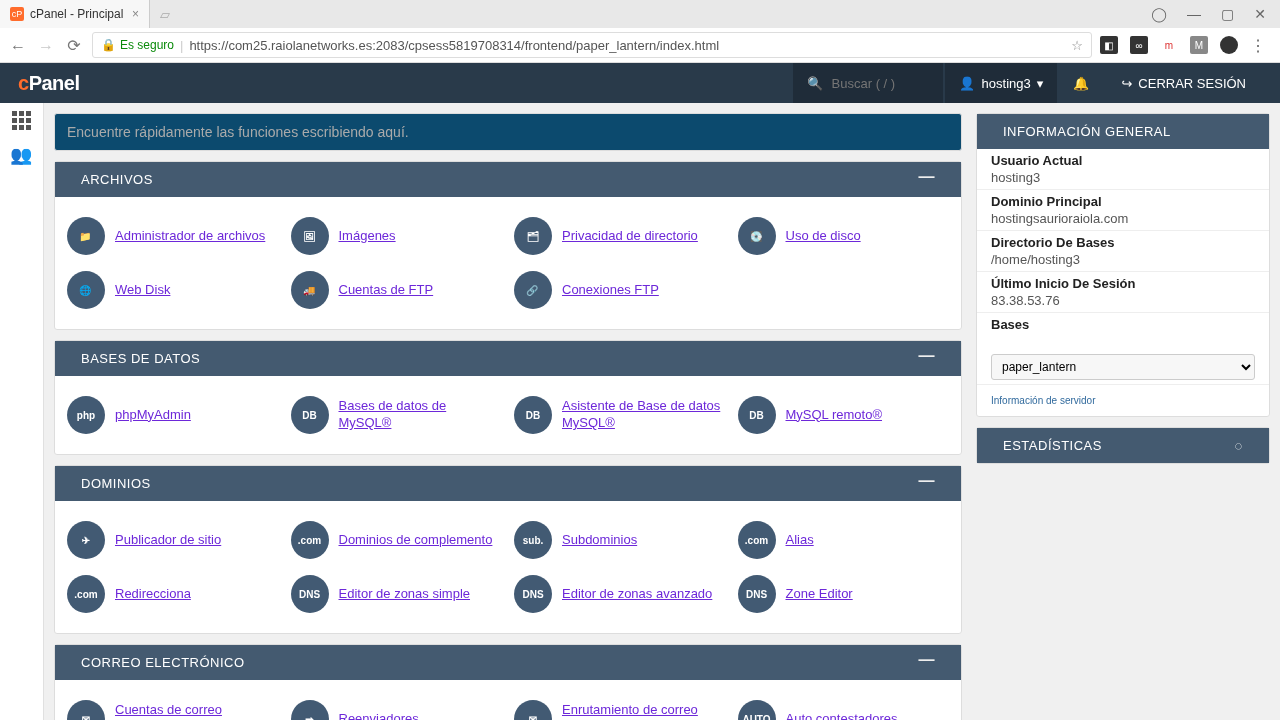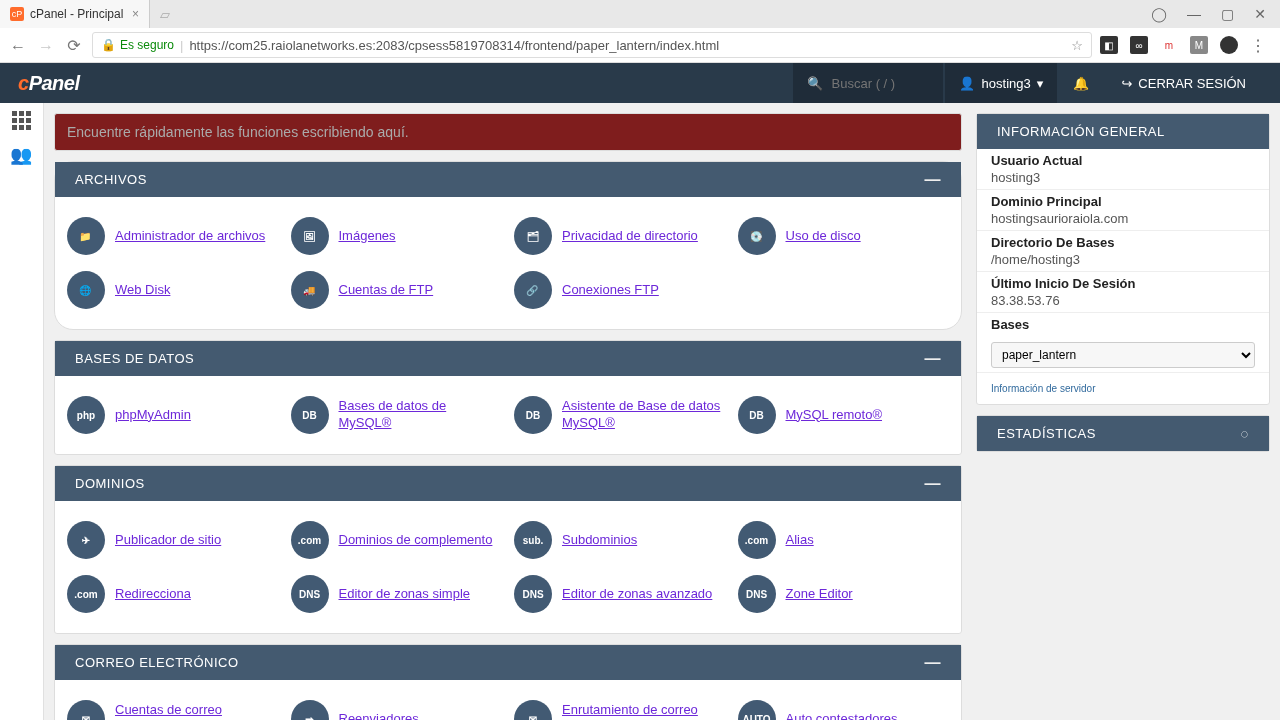--- a/index.html
+++ b/index.html
@@ -16,55 +16,55 @@
 .addr-bar { display: flex; align-items: center; height: 34px; padding: 0 8px; gap: 8px; background: #fff; }
 .nav-btn { color: #777; width: 20px; text-align:center; font-size:16px; }
 .url-box { flex: 1; display: flex; align-items: center; border: 1px solid #ddd; border-radius: 3px; height: 26px; padding: 0 8px; font-size: 13px; color: #555; }
 .url-secure { color: #0a8a0a; font-size: 12px; display:flex; align-items:center; gap:4px;}
 .url-sep { color:#ccc; margin:0 6px;}
 .ext-icons { display:flex; gap:12px; align-items:center; padding-right:6px;}
 .ext { width:18px; height:18px; background:#333; border-radius:2px; display:flex; align-items:center; justify-content:center; color:#fff; font-size:10px;}
 
 
 .cp-header { background: #293a4a; color: #fff; height: 40px; display:flex; align-items:center; padding: 0 18px 0 18px; }
-.cp-logo { font-style: italic; font-weight: bold; font-size: 20px; letter-spacing:-0.5px;}
+.cp-logo { font-weight: bold; font-size: 20px; letter-spacing:-0.5px;}
 .cp-logo span:first-child { color:#ff6c2c;}
 .cp-search { margin-left: auto; background: #1f2c39; height:40px; display:flex; align-items:center; padding:0 14px; width:150px;}
 .cp-search input { background: transparent; border:none; color:#eee; font-size:13px; outline:none; width:100px;}
 .cp-userbox { background:#1f2c39; padding:0 14px; height:40px; display:flex; align-items:center; gap:6px; margin-left:2px;}
 .cp-bell { padding:0 16px; }
 .cp-logout { display:flex; align-items:center; gap:6px; padding:0 16px; font-size:13px;}
 
 
 .app-body { display:flex; height: calc(720px - 28px - 34px - 40px); }
 .left-rail { width: 44px; background:#fff; border-right:1px solid #e0e0e0; padding-top:8px; display:flex; flex-direction:column; align-items:center; gap:14px;}
 .rail-icon { color:#555; font-size:18px;}
 .main-wrap { flex:1; overflow-y:auto; padding: 10px 10px 10px 10px; display:flex; gap:14px; }
 .main-col { flex:1; display:flex; flex-direction:column; gap:10px; }
 .side-col { width: 294px; display:flex; flex-direction:column; gap:10px;}
 
 
-.quickfind { background:#7f1d1d; border:1px solid #ddd; border-radius:3px; padding: 10px 12px; color:#aaa; font-size:14px;}
+.quickfind { background:#0c4a6e; border:1px solid #ddd; border-radius:3px; padding: 10px 12px; color:#aaa; font-size:14px;}
 
 
 .panel { background:#fff; border:1px solid #ddd; border-radius:3px; }
-.panel-head { background:#445a70; color:#fff; padding: 10px 20px; display:flex; align-items:center; font-size:13px; letter-spacing:0.5px;}
+.panel-head { background:#445a70; color:#fff; padding: 10px 26px; display:flex; font-size:13px; letter-spacing:0.5px;}
 .collapse-btn { margin-left:auto; color:#eee; font-size:16px; font-weight:bold; line-height:10px;}
 .panel-body { padding: 12px 6px; display:grid; grid-template-columns: repeat(4, 1fr); }
 
 .item { display:flex; align-items:center; gap:10px; padding: 8px 6px; }
 .item-icon { width:38px; height:38px; border-radius:50%; background:#425a73; display:flex; align-items:center; justify-content:center; color:#fff; font-size:10px; font-weight:bold; flex-shrink:0; position:relative;}
 .item-label { color:#6d28d9; font-size:13px; line-height:1.3;text-decoration:underline; }
 
 
 .info-row { padding: 4px 14px; border-bottom:1px solid #eee;}
 .info-key { font-weight:bold; font-size:13px; color:#222; margin-bottom:2px;}
 .info-val { color:#555; font-size:13px;}
 .info-link { color:#316a9d; font-size:10px; padding:10px 14px; display:block;}
-.theme-select { width:100%; border:1px solid #ccc; background:#f7f7f7; padding:4px 6px; font-size:12px; border-radius:3px; margin-top:8px;}
+.theme-select { width:100%; border:1px solid #ccc; background:#f7f7f7; padding:4px 6px; font-size:12px; border-radius:3px; margin-top:20px;}
 
 .stats-head .spinner { margin-left:auto; }
 
 
 .ic-grid { display:grid; grid-template-columns:repeat(3,5px); gap:2px;}
 .ic-grid i { width:5px; height:5px; background:#555;}
 
 ::-webkit-scrollbar { width: 12px; }
 ::-webkit-scrollbar-track { background: #f0f0f0; }
 ::-webkit-scrollbar-thumb { background: #c0c0c0; border-radius:6px;}
@@ -145,21 +145,21 @@
   </div>
 
   <div class="main-wrap">
     <div class="main-col">
 
       <div class="quickfind">
         <span>Encuentre rápidamente las funciones escribiendo aquí.</span>
       </div>
 
       <div id="sections-container">
-          <div class="panel" style="margin-bottom: 10px; border-radius: 19px;">
+          <div class="panel" style="margin-bottom: 10px;">
             <div class="panel-head">
               <span>ARCHIVOS</span>
               <span class="collapse-btn">—</span>
             </div>
             <div class="panel-body">
               <div class="item">
                 <div class="item-icon">📁</div>
                 <div class="item-label">Administrador de archivos</div>
               </div>
               <div class="item">

